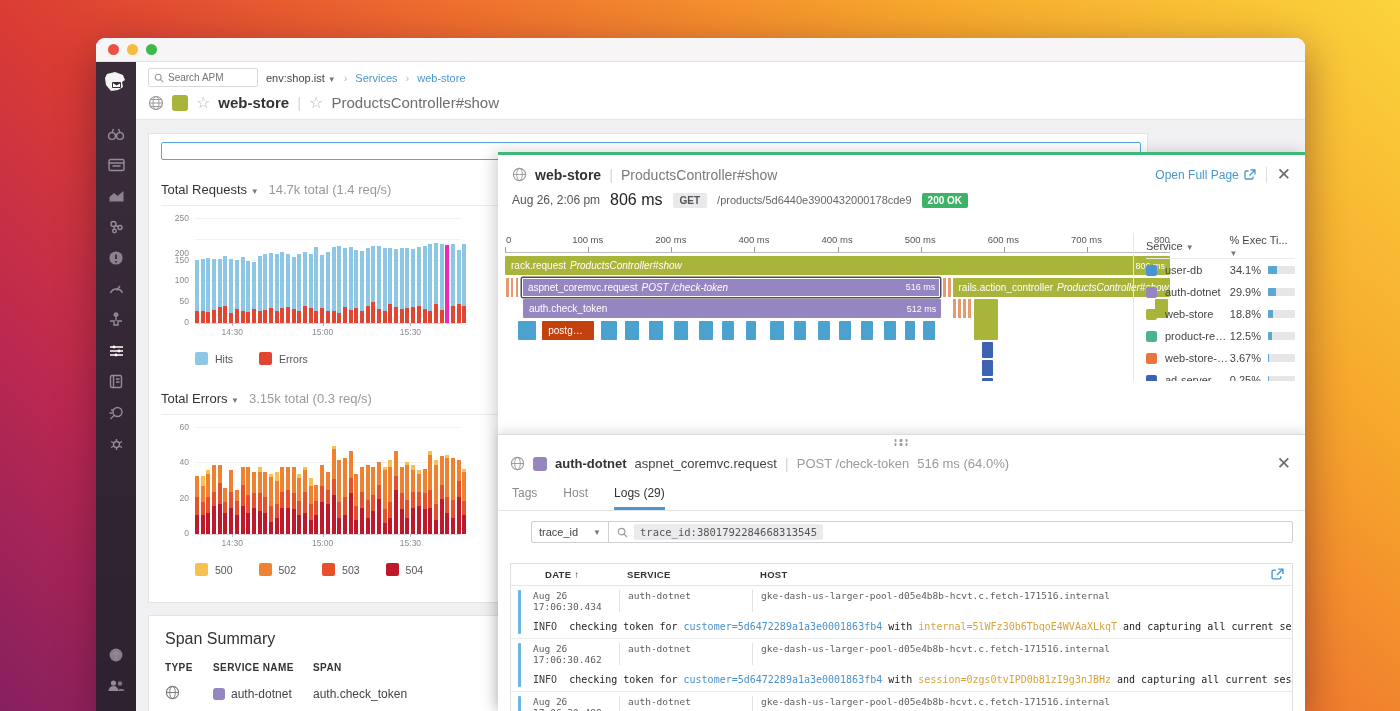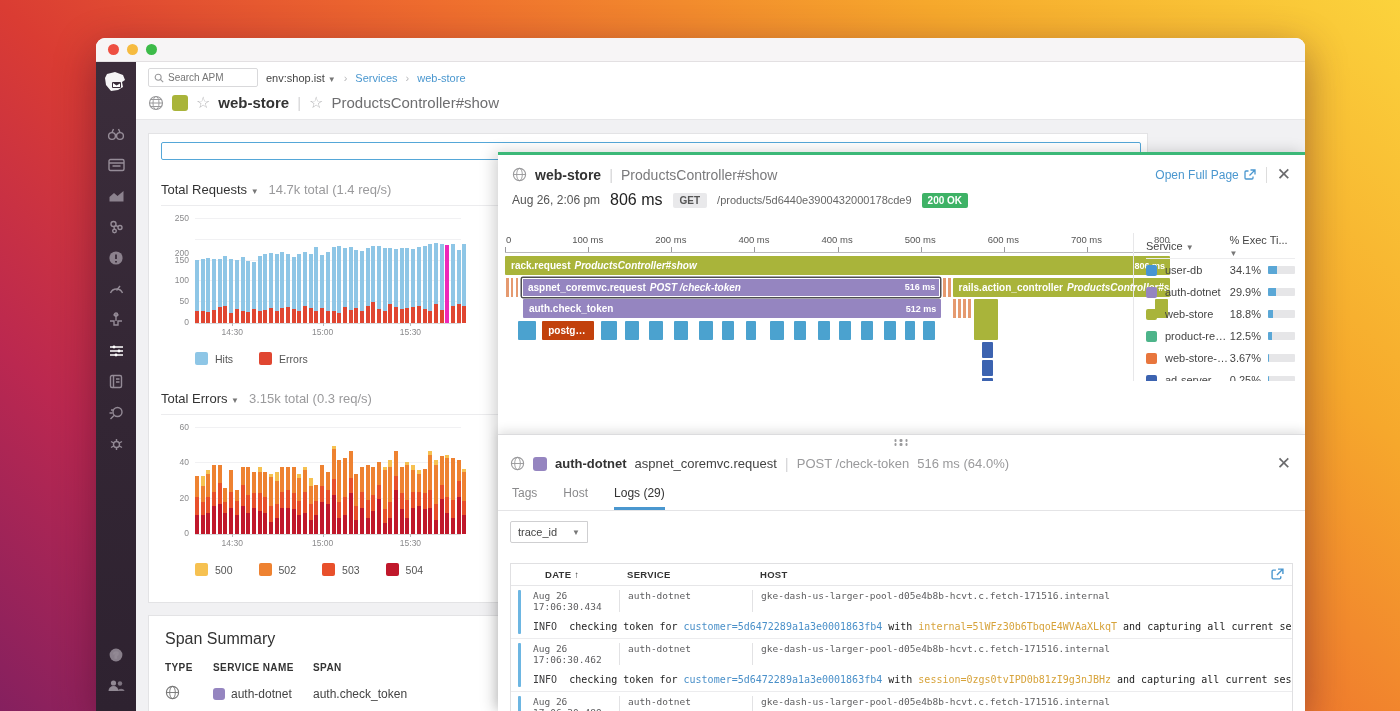--- a/index.html
+++ b/index.html
@@ -75,21 +75,21 @@
   .badge-ok { background:#3eb266; color:#fff; font-size:10px; font-weight:bold; padding:2px 6px; border-radius:2px; }
   .tp-tabs { display:flex; gap:26px; padding:10px 14px 0 14px; border-bottom:1px solid #e4e4e6; position:relative; }
   .tab { font-size:12px; color:#8a8a8c; padding-bottom:7px; }
   .tab.active { color:#333; border-bottom:3px solid #4a97cf; }
   .hide-legend { position:absolute; right:16px; top:6px; color:#4a97cf; font-size:12px; display:flex; gap:5px; align-items:center; }
 
   .flame-wrap { position:absolute; left:7px; top:78px; width:665px; bottom:330px; overflow:hidden; }
   .ruler { position:relative; height:20px; border-bottom:1px solid #b9b9bb; }
   .rlab { position:absolute; top:1px; font-size:9.5px; color:#555; white-space:nowrap; }
   .rtick { position:absolute; bottom:0; height:5px; border-left:1px solid #9a9a9c; }
-  .fbars { position:relative; margin-top:3px; height:200px;font-weight:bold; }
+  .fbars { position:relative; margin-top:3px; height:200px; }
   .fbar { position:absolute; height:19px; border-radius:1px; color:#fff; font-size:10px; display:flex; align-items:center; overflow:hidden; white-space:nowrap; }
   .fbar .op { padding-left:6px; }
   .fbar .res { font-style:italic; padding-left:4px; }
   .fbar .dur { margin-left:auto; padding-right:5px; font-size:9px; }
   .fbar.selected { box-shadow:inset 0 0 0 1px #fff, 0 0 0 1.5px #4d4d4f; }
   .stripes { position:absolute; height:19px; background:repeating-linear-gradient(90deg,#e59a70 0 2.5px,#fff 2.5px 5px); }
   .fstack { position:absolute; display:flex; flex-direction:column; gap:2px; }
   .fstack div { width:100%; border-radius:1px; }
 
   .tlegend { position:absolute; right:0; top:78px; width:172px; bottom:330px; border-left:1px solid #e7e7e9; padding:0 10px 0 12px; overflow:hidden; }
@@ -106,21 +106,21 @@
   .drag { position:absolute; top:4px; left:50%; transform:translateX(-50%); display:grid; grid-template-columns:repeat(3,4px); gap:1.5px; }
   .drag i { width:2.5px; height:2.5px; border-radius:50%; background:#9a9a9c; }
   .sp-head { display:flex; align-items:center; gap:8px; padding:18px 14px 0 12px; }
   .sp-chip { width:14px; height:14px; border-radius:3px; background:#9585c0; }
   .sp-service { font-size:13px; font-weight:bold; color:#333; }
   .sp-op { font-size:13px; color:#444; }
   .sp-res { font-size:13px; color:#9a9a9c; }
   .sp-dur { font-size:13px; color:#555; }
   .sp-dur span { color:#9a9a9c; }
   .sp-tabs { display:flex; gap:26px; padding:12px 14px 0 14px; border-bottom:1px solid #e4e4e6; }
-  .sp-searchrow { display:flex; padding:10px 12px 0 12px; }
+  .sp-searchrow { display:flex; padding:10px 12px 0 12px;margin-left:21px; }
   .fld-select { width:78px; height:22px; border:1px solid #cfcfd1; border-radius:2px 0 0 2px; display:flex; align-items:center; justify-content:space-between; padding:0 7px; font-size:11px; color:#444; background:#fff; }
   .logsearch { flex:1; height:22px; border:1px solid #cfcfd1; border-left:0; border-radius:0 2px 2px 0; display:flex; align-items:center; gap:6px; padding:0 8px; }
   .chip-token { background:#ebebed; border-radius:2px; font-size:10.5px; color:#555; padding:2px 6px; font-family:"DejaVu Sans Mono",monospace; }
   .logtable { position:absolute; left:12px; right:12px; top:128px; bottom:0; border:1px solid #e0e0e2; border-bottom:0; overflow:hidden; background:#fff; }
   .lt-head { position:relative; display:flex; align-items:center; height:22px; border-bottom:1px solid #e6e6e8; font-size:9.5px; font-weight:bold; color:#333; letter-spacing:.3px; }
   .lt-ext { position:absolute; right:8px; top:4px; }
   .log-row { position:relative; border-bottom:1px solid #ececee; padding:0 0 6px 0; }
   .log-stripe { position:absolute; left:7px; top:4px; bottom:4px; width:3px; background:#6db6e2; border-radius:1px; }
   .lr-meta { display:flex; font-family:"DejaVu Sans Mono",monospace; font-size:9.5px; color:#5d5d5f; padding-top:4px; }
   .lr-meta .c1 { width:108px; padding-left:22px; }
@@ -1021,20 +1021,27 @@
           <div class="sp-tabs">
             <span class="tab">Tags</span>
             <span class="tab">Host</span>
             <span class="tab active">Logs (29)</span>
           </div>
           <div class="sp-searchrow">
             <div class="fld-select">
                 <span>trace_id</span>
                 <span class="caret">▼</span>
               </div>
+            <div class="logsearch">
+              <svg class="g-ico" width="11" height="11" viewBox="0 0 12 12">
+                  <circle cx="5" cy="5" r="3.6" fill="none" stroke="#9a9a9c" stroke-width="1.3"></circle>
+                  <path d="M7.7 7.7 L11 11" stroke="#9a9a9c" stroke-width="1.3"></path>
+                </svg>
+              <span class="chip-token">trace_id:3801792284668313545</span>
+            </div>
           </div>
           <div class="logtable">
             <div class="lt-head">
               <span style="padding-left:34px; width:108px"><span>DATE</span> <span style="font-weight:normal">↑</span></span>
               <span style="width:133px; padding-left:8px">SERVICE</span>
               <span style="padding-left:8px">HOST</span>
               <span class="lt-ext"><svg width="13" height="13" viewBox="0 0 12 12">
                     <path d="M4.5 2 H2 a1 1 0 0 0 -1 1 v6 a1 1 0 0 0 1 1 h6 a1 1 0 0 0 1-1 V7.5 M6.5 1 H11 V5.5 M11 1 L5.5 6.5" fill="none" stroke="#4a97cf" stroke-width="1.3"></path>
                   </svg></span>
             </div>

